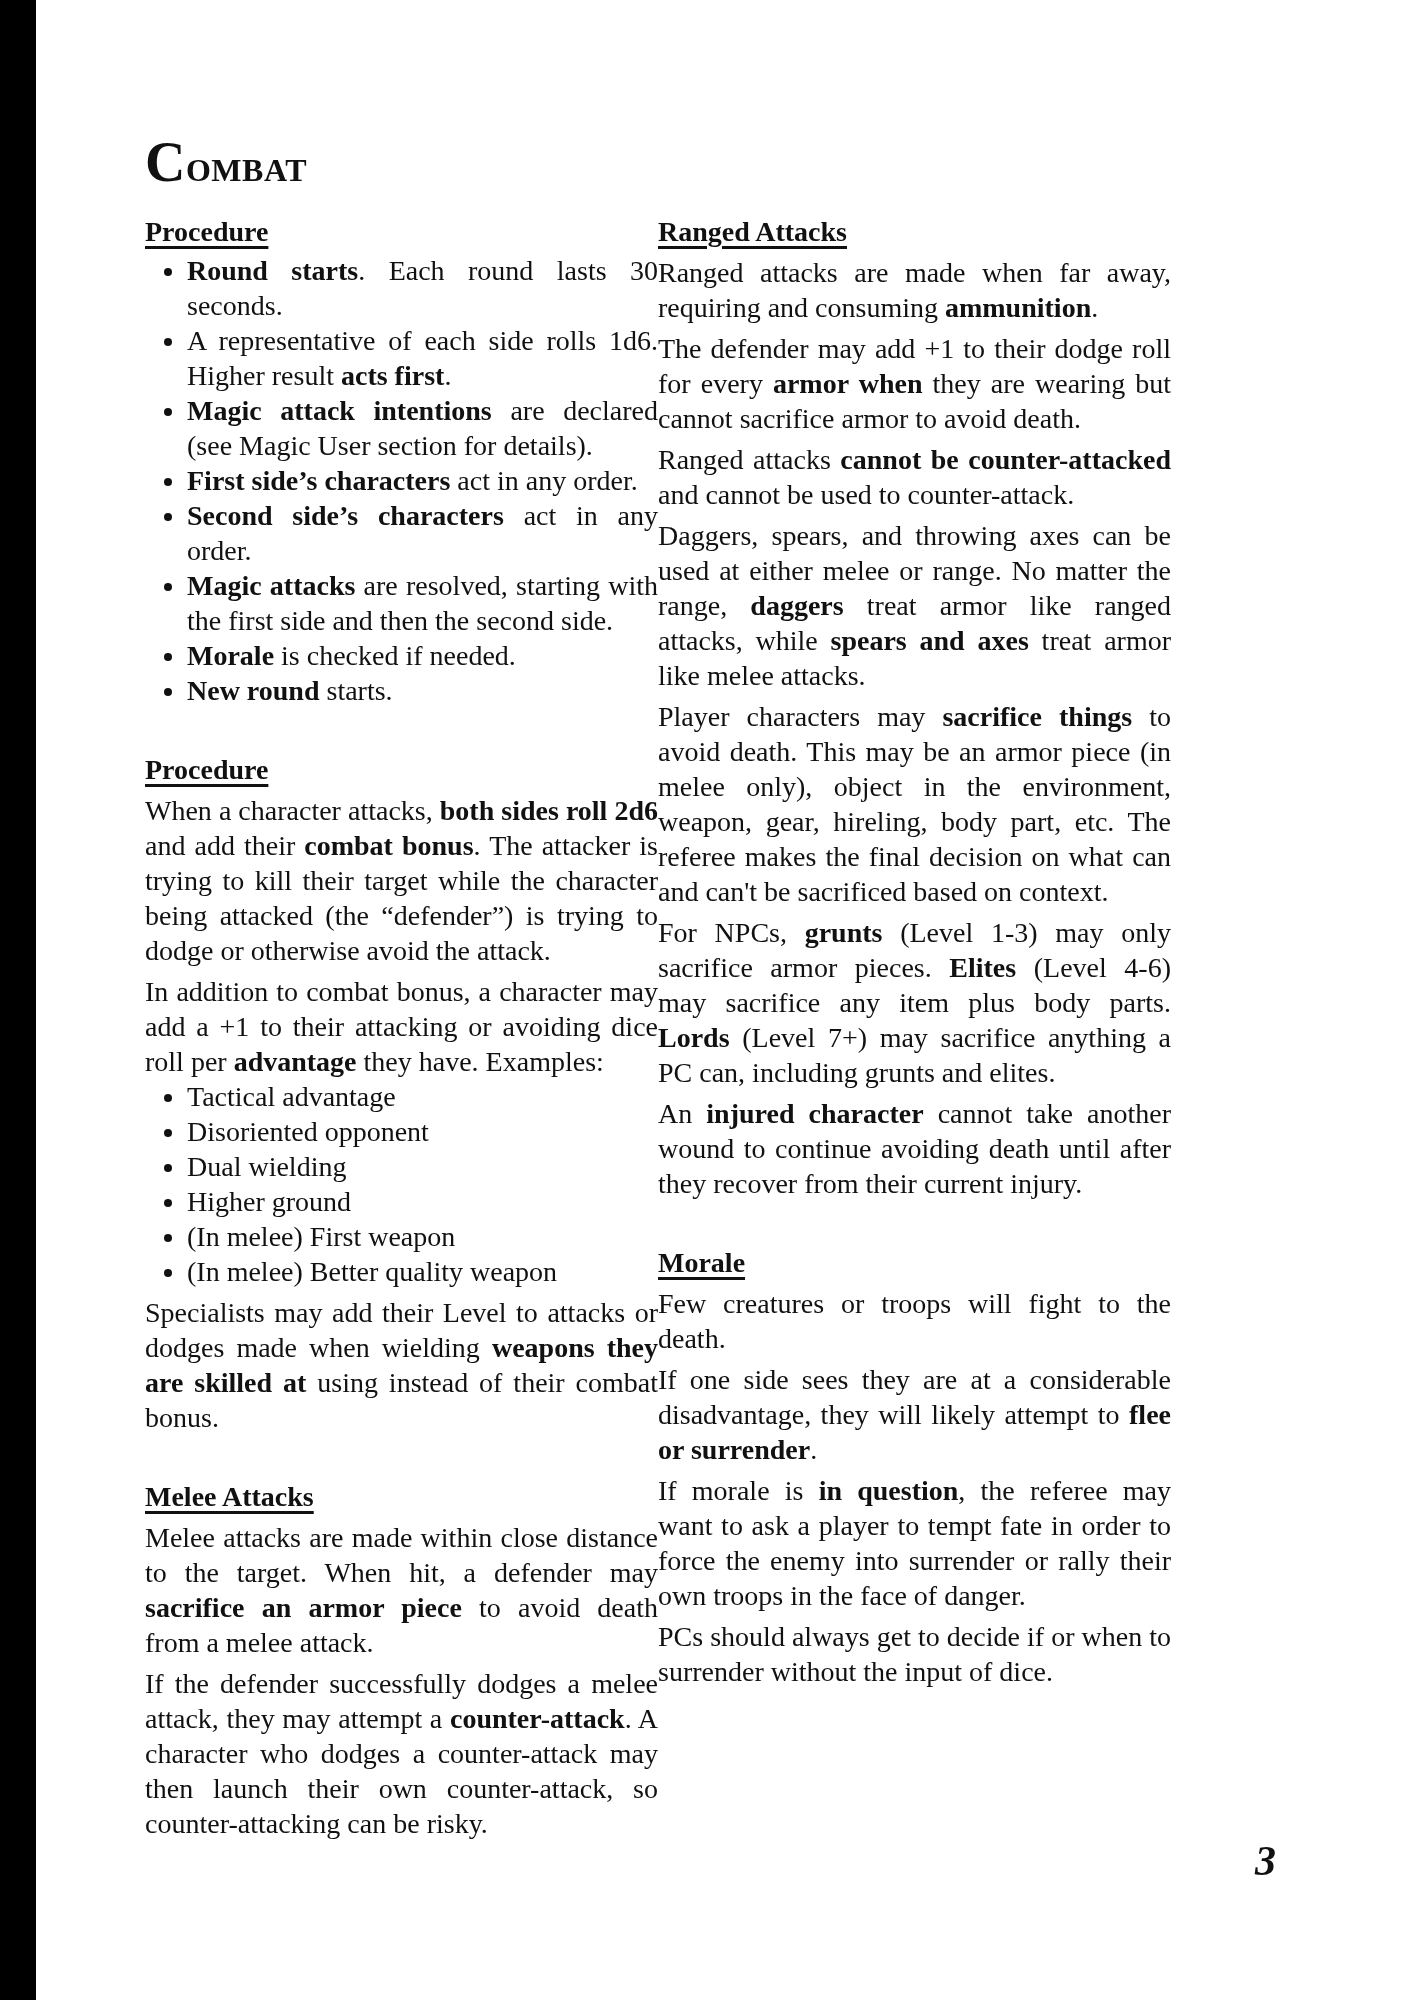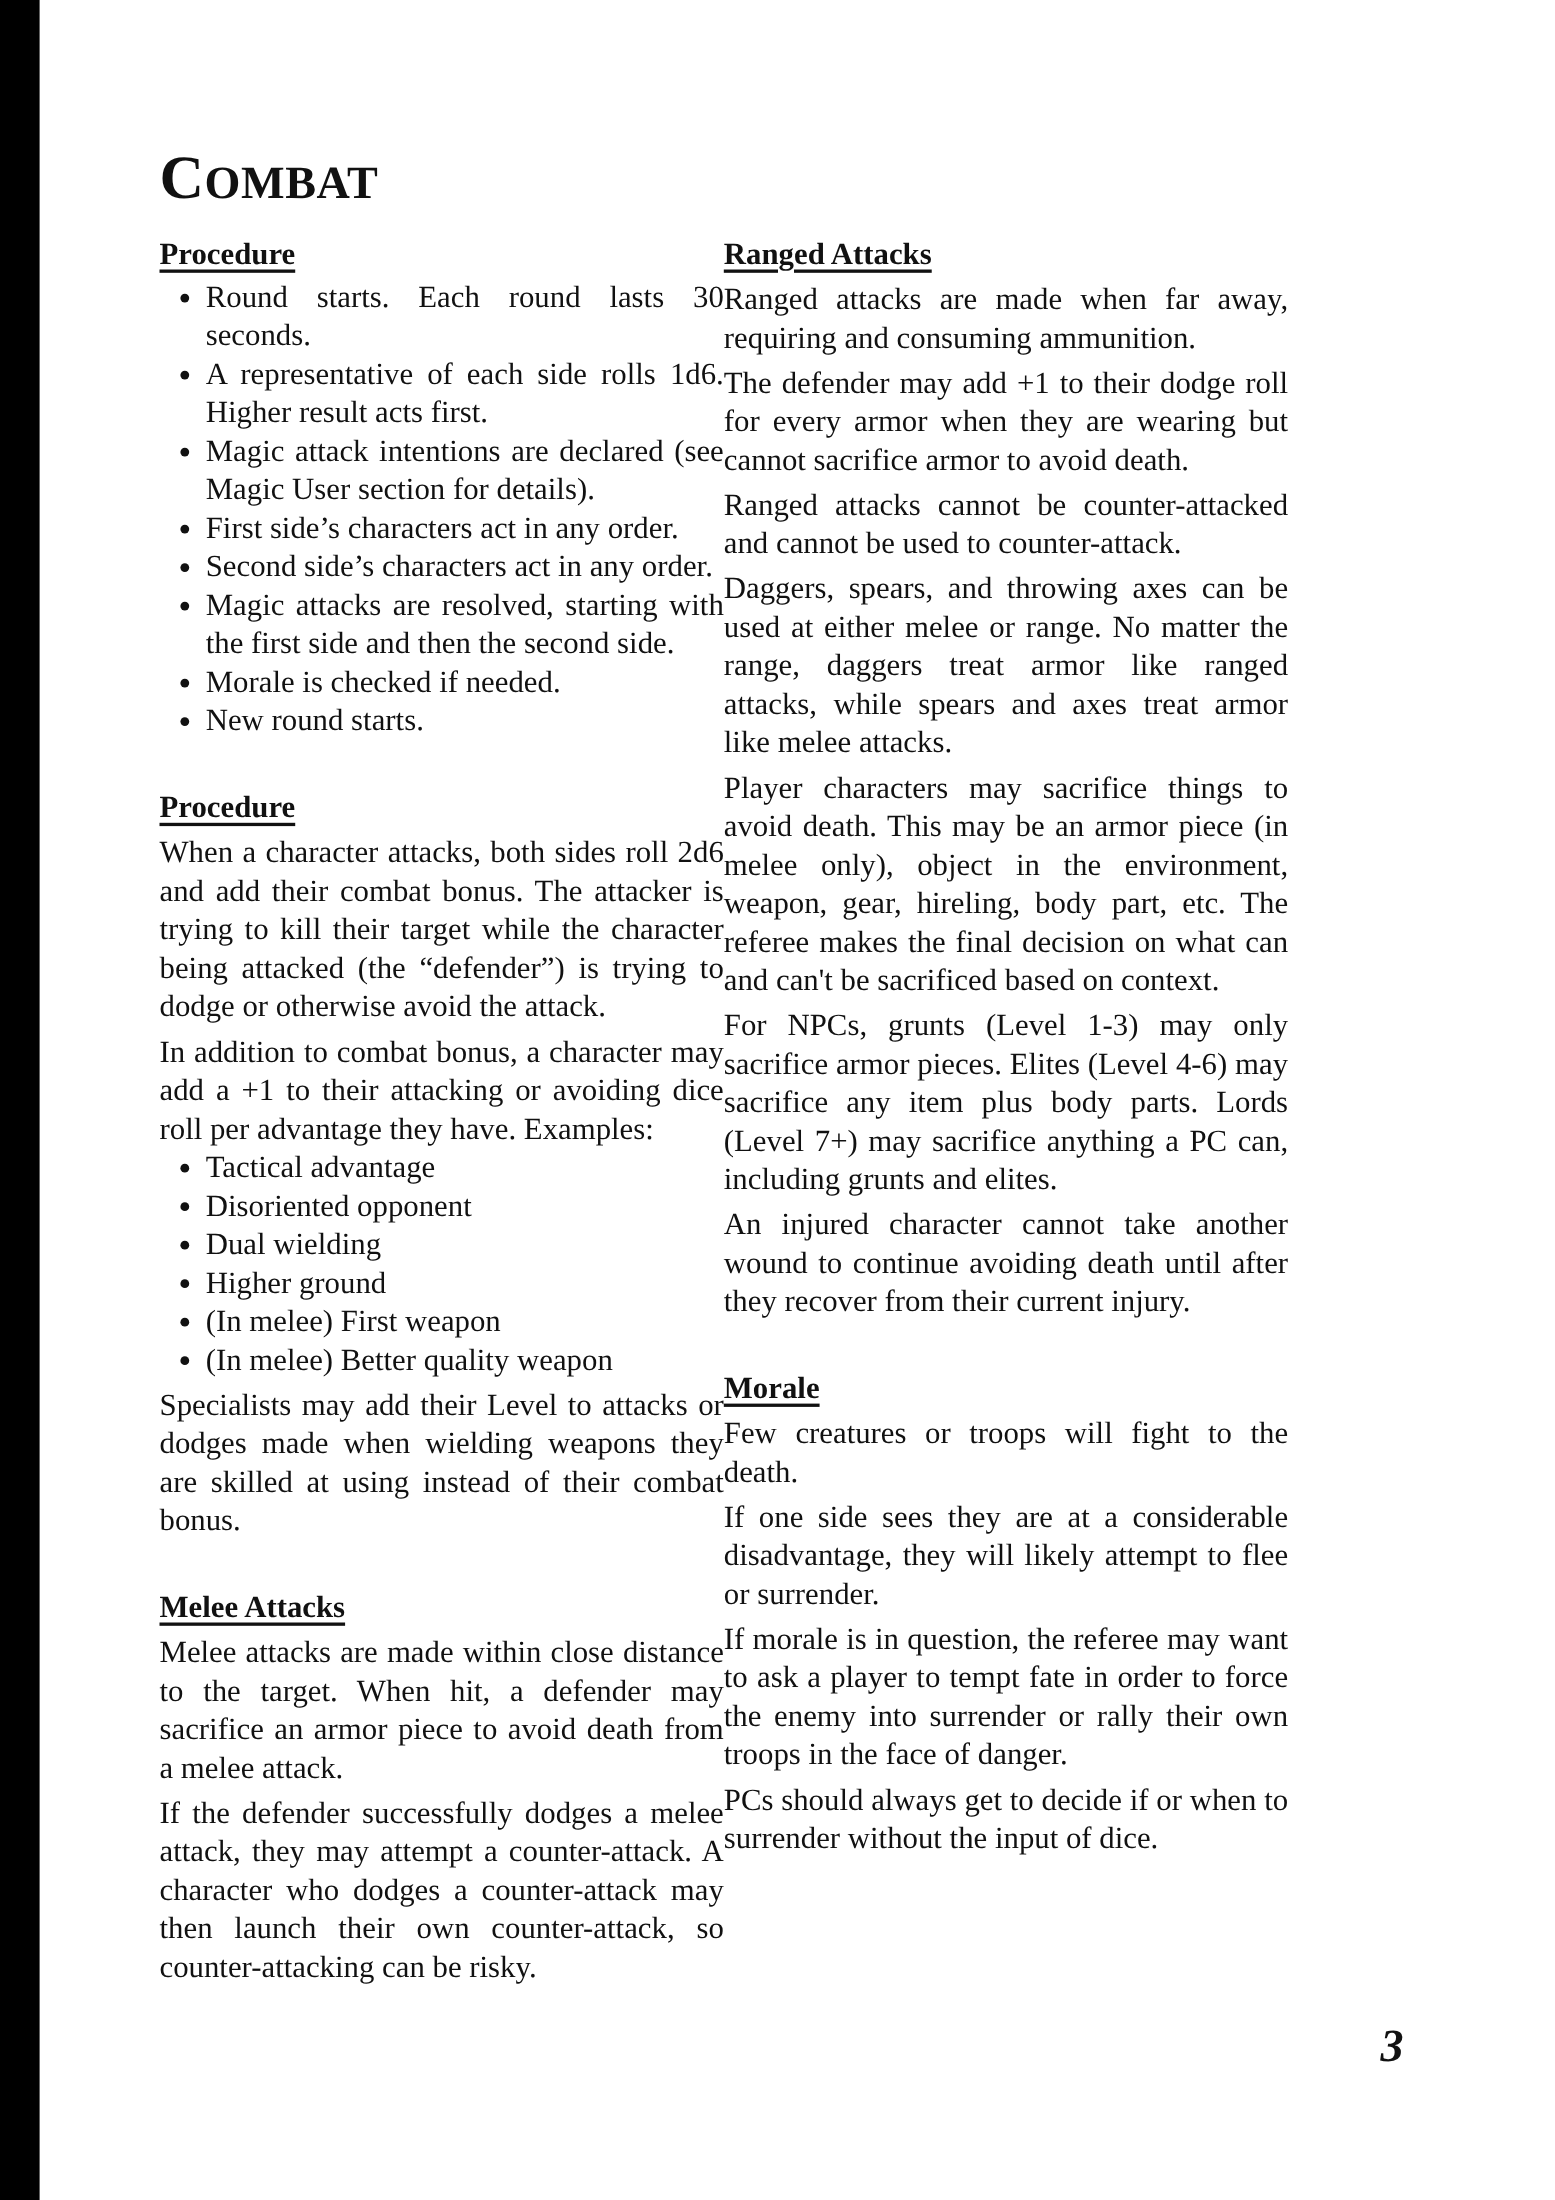--- a/index.html
+++ b/index.html
@@ -20,21 +20,21 @@
     position:absolute; left:145px; top:134px; width:1131px;
   }
   .title {
     margin:0 0 24px 0;
     font-weight:700;
     line-height:1;
     letter-spacing:0.5px;
     white-space:nowrap;
   }
   .t-first { font-size:56px; }
-  .t-rest  { font-size:42px; text-transform:uppercase; }
+  .t-rest  { font-size:32px; text-transform:uppercase; }
   .cols { display:flex; align-items:flex-start; }
   .col { width:513px; }
   .col section { display:block; }
   .sec-heading {
     font-size:28px; line-height:35px;
     font-weight:700;
     margin:44px 0 0 0;
     text-decoration:underline;
     text-decoration-thickness:2.5px;
     text-underline-offset:5px;
@@ -50,21 +50,21 @@
   ul.bullets {
     margin:4px 0 0 0;
     padding:0 0 0 42px;
     list-style:disc outside;
   }
   ul.bullets li {
     font-size:28px; line-height:35px;
     text-align:justify;
   }
   .para + ul.bullets { margin-top:0; }
-  b { font-weight:400; }
+  b { font-weight:700; }
   .page-number {
     position:absolute;
     right:138px; top:1840px;
     font-size:42px;
     font-weight:700;
     font-style:italic;
     line-height:1;
   }
 </style>
 </head>

